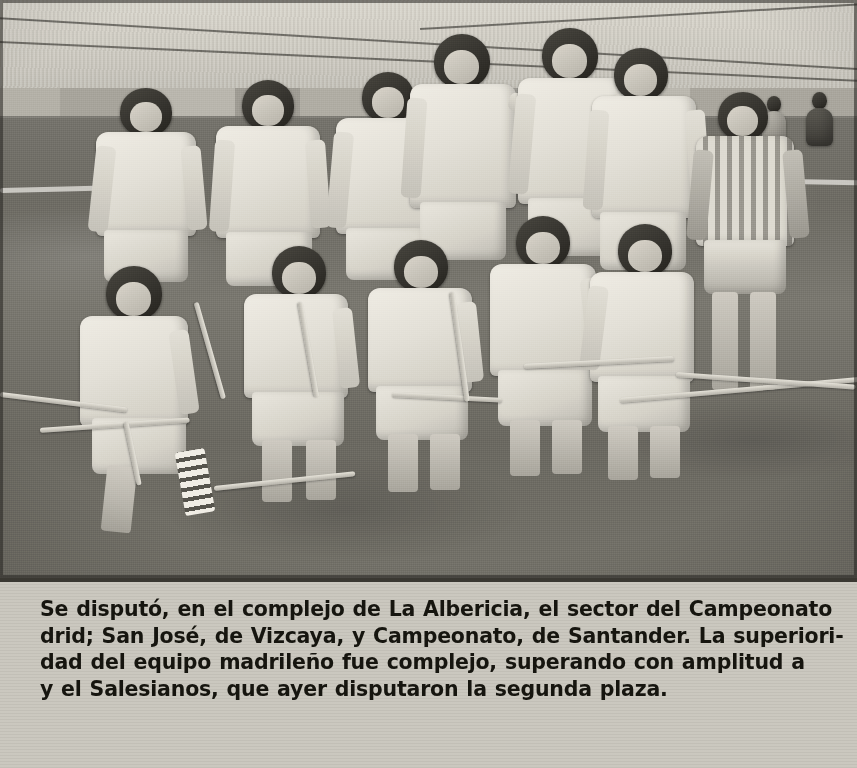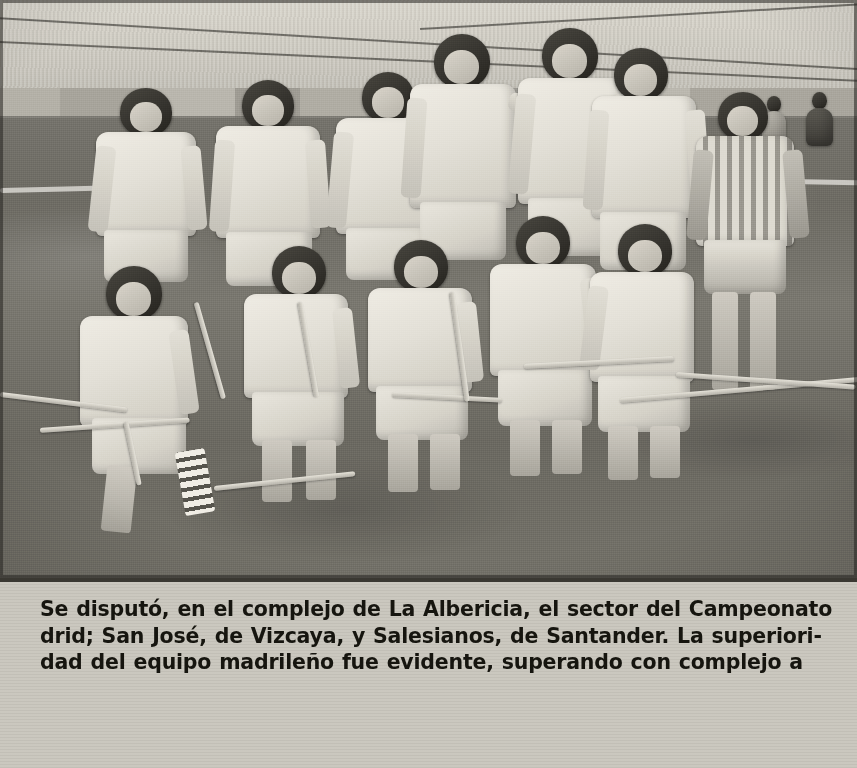--- a/index.html
+++ b/index.html
@@ -369,18 +369,19 @@
 
     <div class="grain"></div>
     <div class="vignette"></div>
     <div class="edge-border"></div>
   </div>
 
   <div class="caption">
     <div class="caption-grain"></div>
     <div class="caption-text">
       <span class="ln">Se disputó, en el complejo de La Albericia, el sector del Campeonato</span>
-      <span class="ln">drid; San José, de Vizcaya, y Salesianos, de Santander. La superiori-</span>
-      <span class="ln">dad del equipo madrileño fue evidente, superando con complejo a</span>
+      <span class="ln">drid; San José, de Vizcaya, y Campeonato, de Santander. La superiori-</span>
+      <span class="ln">dad del equipo madrileño fue complejo, superando con amplitud a</span>
+      <span class="ln">y el Salesianos, que ayer disputaron la segunda plaza.</span>
     </div>
   </div>
 
 </div>
 
 </body></html>

